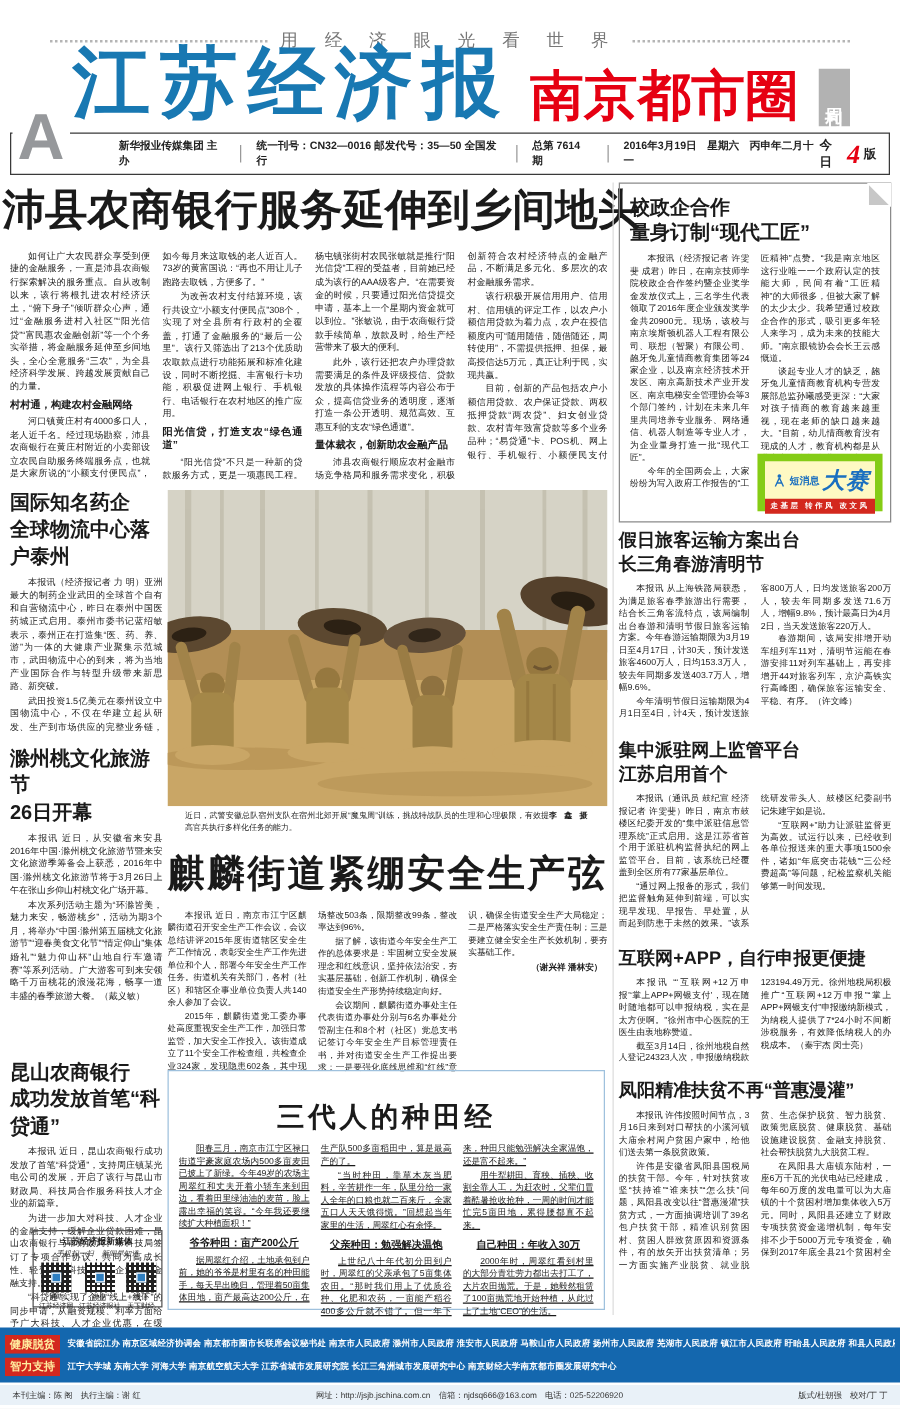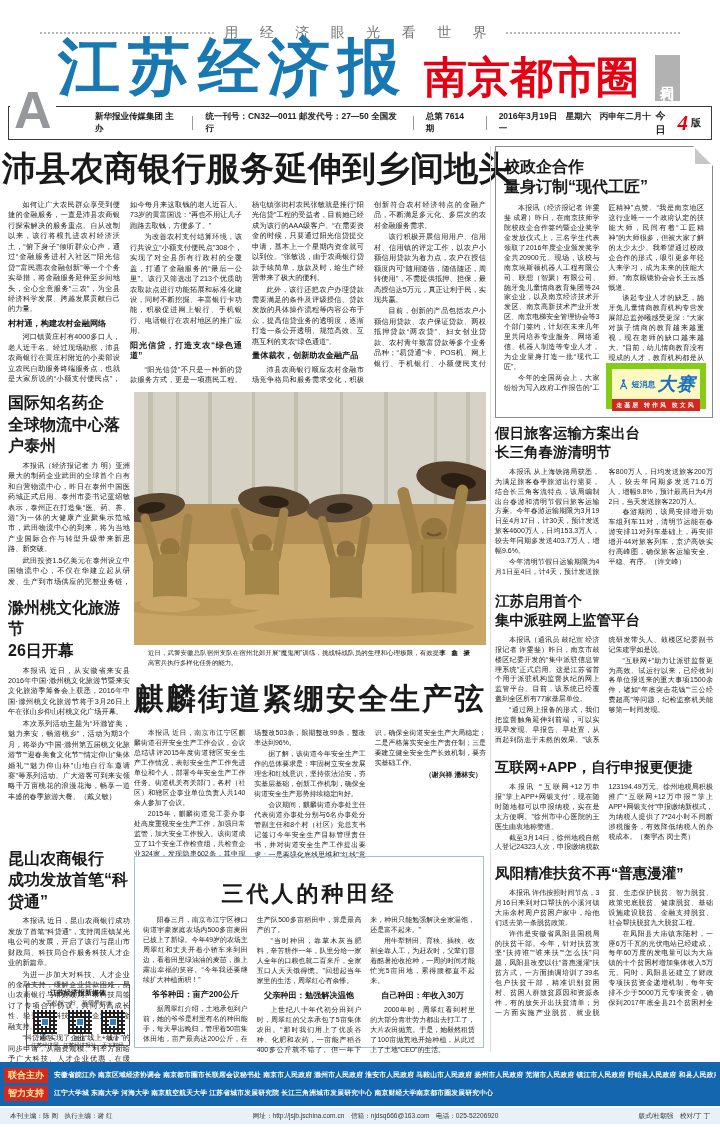--- a/index.html
+++ b/index.html
@@ -49,21 +49,21 @@
   .qr::after{content:'';position:absolute;inset:8px;background:#2f7fc1;border:1px solid #fff;}
   
   .mid-col{position:absolute;left:134px;top:392px;width:352px;height:656px;}
   .photo{width:352px;height:253px;display:block;}
   .caption{margin-top:3px;font-size:6.4px;line-height:1.5;text-align:justify;color:#222;padding:0 14px;}
   .credit{float:right;font-weight:bold;letter-spacing:2px;}
   .qilin-head{margin-top:12px;text-align:center;font-size:30px;font-weight:900;letter-spacing:2px;}
   .qilin-body{margin-top:8px;height:132px;}
   .santai-box{position:absolute;left:0;top:464px;width:350px;height:192px;border:1px solid #9fc1dd;box-sizing:border-box;padding:20px 8px;}
   .santai-head{text-align:center;font-size:22px;font-weight:900;letter-spacing:3px;margin:2px 0 6px;}
-  .santai-body{height:144px;}
+  .santai-body{height:144px;text-decoration:underline;}
   h5.subc{margin:4px 0 3px;font-size:8.2px;text-align:center;text-indent:0;}
   
   .right-col{position:absolute;left:490px;top:146px;width:222px;height:906px;border-left:1px solid #ddd;padding-left:4px;box-sizing:content-box;}
   .r-art{position:absolute;left:4px;width:218px;}
   .box1{top:0;height:272px;border:1px solid #8a8a8a;box-sizing:border-box;padding:10px 8px 6px;}
   .fold-w{position:absolute;top:-1px;right:-1px;width:20px;height:20px;background:#fff;clip-path:polygon(0 0,100% 0,100% 100%);}
   .fold-g{position:absolute;top:-1px;right:-1px;width:18px;height:18px;background:#c7c7c7;clip-path:polygon(0 0,100% 100%,0 100%);}
   .r-head{font-size:16px;font-weight:900;line-height:1.25;margin:0 0 6px;}
   .r-head2{font-size:14.5px;font-weight:900;line-height:1.3;margin:0 0 5px;}
   .box1-body{height:190px;}
@@ -96,21 +96,21 @@
     <div class="dotline"></div>
   </div>
   <div class="mast-title">江苏经济报</div>
   <div class="mast-sub">南京都市圈</div>
   <div class="weekly-box">周刊</div>
   <div class="sec-letter">A</div>
   <div class="info-bar">
     <div class="info-items">
       <span>新华报业传媒集团 主办</span>
       <span class="info-sep"></span>
-      <span>统一刊号：CN32—0011 邮发代号：27—50 全国发行</span>
+      <span>统一刊号：CN32—0016 邮发代号：35—50 全国发行</span>
       <span class="info-sep"></span>
       <span>总第 7614 期</span>
       <span class="info-sep"></span>
       <span>2016年3月19日　星期六　丙申年二月十一</span>
       <span class="today">
         <span>今日</span>
         <span class="num">4</span>
         <span>版</span>
       </span>
     </div>
@@ -296,22 +296,22 @@
       </div>
       <div class="rbody cols2">
         <p class="np">本报讯 从上海铁路局获悉，为满足旅客春季旅游出行需要，结合长三角客流特点，该局编制出台春游和清明节假日旅客运输方案。今年春游运输期限为3月19日至4月17日，计30天，预计发送旅客4600万人，日均153.3万人，较去年同期多发送403.7万人，增幅9.6%。</p>
         <p class="np">今年清明节假日运输期限为4月1日至4日，计4天，预计发送旅客800万人，日均发送旅客200万人，较去年同期多发送71.6万人，增幅9.8%，预计最高日为4月2日，当天发送旅客220万人。</p>
         <p class="np">春游期间，该局安排增开动车组列车11对，清明节运能在春游安排11对列车基础上，再安排增开44对旅客列车，京沪高铁实行高峰图，确保旅客运输安全、平稳、有序。（许文峰）</p>
       </div>
     </div>
 
     <div class="r-art rt3">
       <div class="r-head2">
+        <div>集中派驻网上监管平台</div>
         <div>江苏启用首个</div>
-        <div>集中派驻网上监管平台</div>
       </div>
       <div class="rbody cols2">
         <p class="np">本报讯（通讯员 鼓纪宣 经济报记者 许雯斐）昨日，南京市鼓楼区纪委开发的“集中派驻信息管理系统”正式启用。这是江苏省首个用于派驻机构监督执纪的网上监管平台。目前，该系统已经覆盖到全区所有77家基层单位。</p>
         <p class="np">“通过网上报备的形式，我们把监督触角延伸到前端，可以实现早发现、早报告、早处置，从而起到防患于未然的效果。”该系统研发带头人、鼓楼区纪委副书记朱建宇如是说。</p>
         <p class="np">“互联网+”助力让派驻监督更为高效。试运行以来，已经收到各单位报送来的重大事项1500余件，诸如“年底突击花钱”“三公经费超高”等问题，纪检监察机关能够第一时间发现。</p>
       </div>
     </div>
 
     <div class="r-art rt4">
       <div class="r-head2">互联网+APP，自行申报更便捷</div>
@@ -327,21 +327,21 @@
         <p class="np">本报讯 许伟按照时间节点，3月16日来到对口帮扶的小溪河镇大庙余村周户贫困户家中，给他们送去第一条脱贫政策。</p>
         <p class="np">许伟是安徽省凤阳县国税局的扶贫干部。今年，针对扶贫攻坚“扶持谁”“谁来扶”“怎么扶”问题，凤阳县改变以往“普惠漫灌”扶贫方式，一方面抽调培训了39名包户扶贫干部，精准识别贫困村、贫困人群致贫原因和资源条件，有的放矢开出扶贫清单；另一方面实施产业脱贫、就业脱贫、生态保护脱贫、智力脱贫、政策兜底脱贫、健康脱贫、基础设施建设脱贫、金融支持脱贫、社会帮扶脱贫九大脱贫工程。</p>
         <p class="np">在凤阳县大庙镇东陆村，一座6万千瓦的光伏电站已经建成，每年60万度的发电量可以为大庙镇的十个贫困村增加集体收入5万元。同时，凤阳县还建立了财政专项扶贫资金递增机制，每年安排不少于5000万元专项资金，确保到2017年底全县21个贫困村全部出列，2018年23195名贫困人口全部脱贫。</p>
 
       </div>
     </div>
   </div>
 
   <div class="band">
     <div class="band-row">
-      <span class="band-label">联合主办</span>
+      <span class="band-label">健康脱贫</span>
       <span class="band-list">安徽省皖江办 南京区域经济协调会 南京都市圈市长联席会议秘书处 南京市人民政府 滁州市人民政府 淮安市人民政府 马鞍山市人民政府 扬州市人民政府 芜湖市人民政府 镇江市人民政府 盱眙县人民政府 和县人民政府 来安县人民政府 南京江宁国家高新技术产业园</span>
     </div>
     <div class="band-row">
       <span class="band-label">智力支持</span>
       <span class="band-list">江宁大学城 东南大学 河海大学 南京航空航天大学 江苏省城市发展研究院 长江三角洲城市发展研究中心 南京财经大学南京都市圈发展研究中心</span>
     </div>
   </div>
 
   <div class="footer">
     <span>本刊主编：陈 阁　执行主编：谢 红</span>

